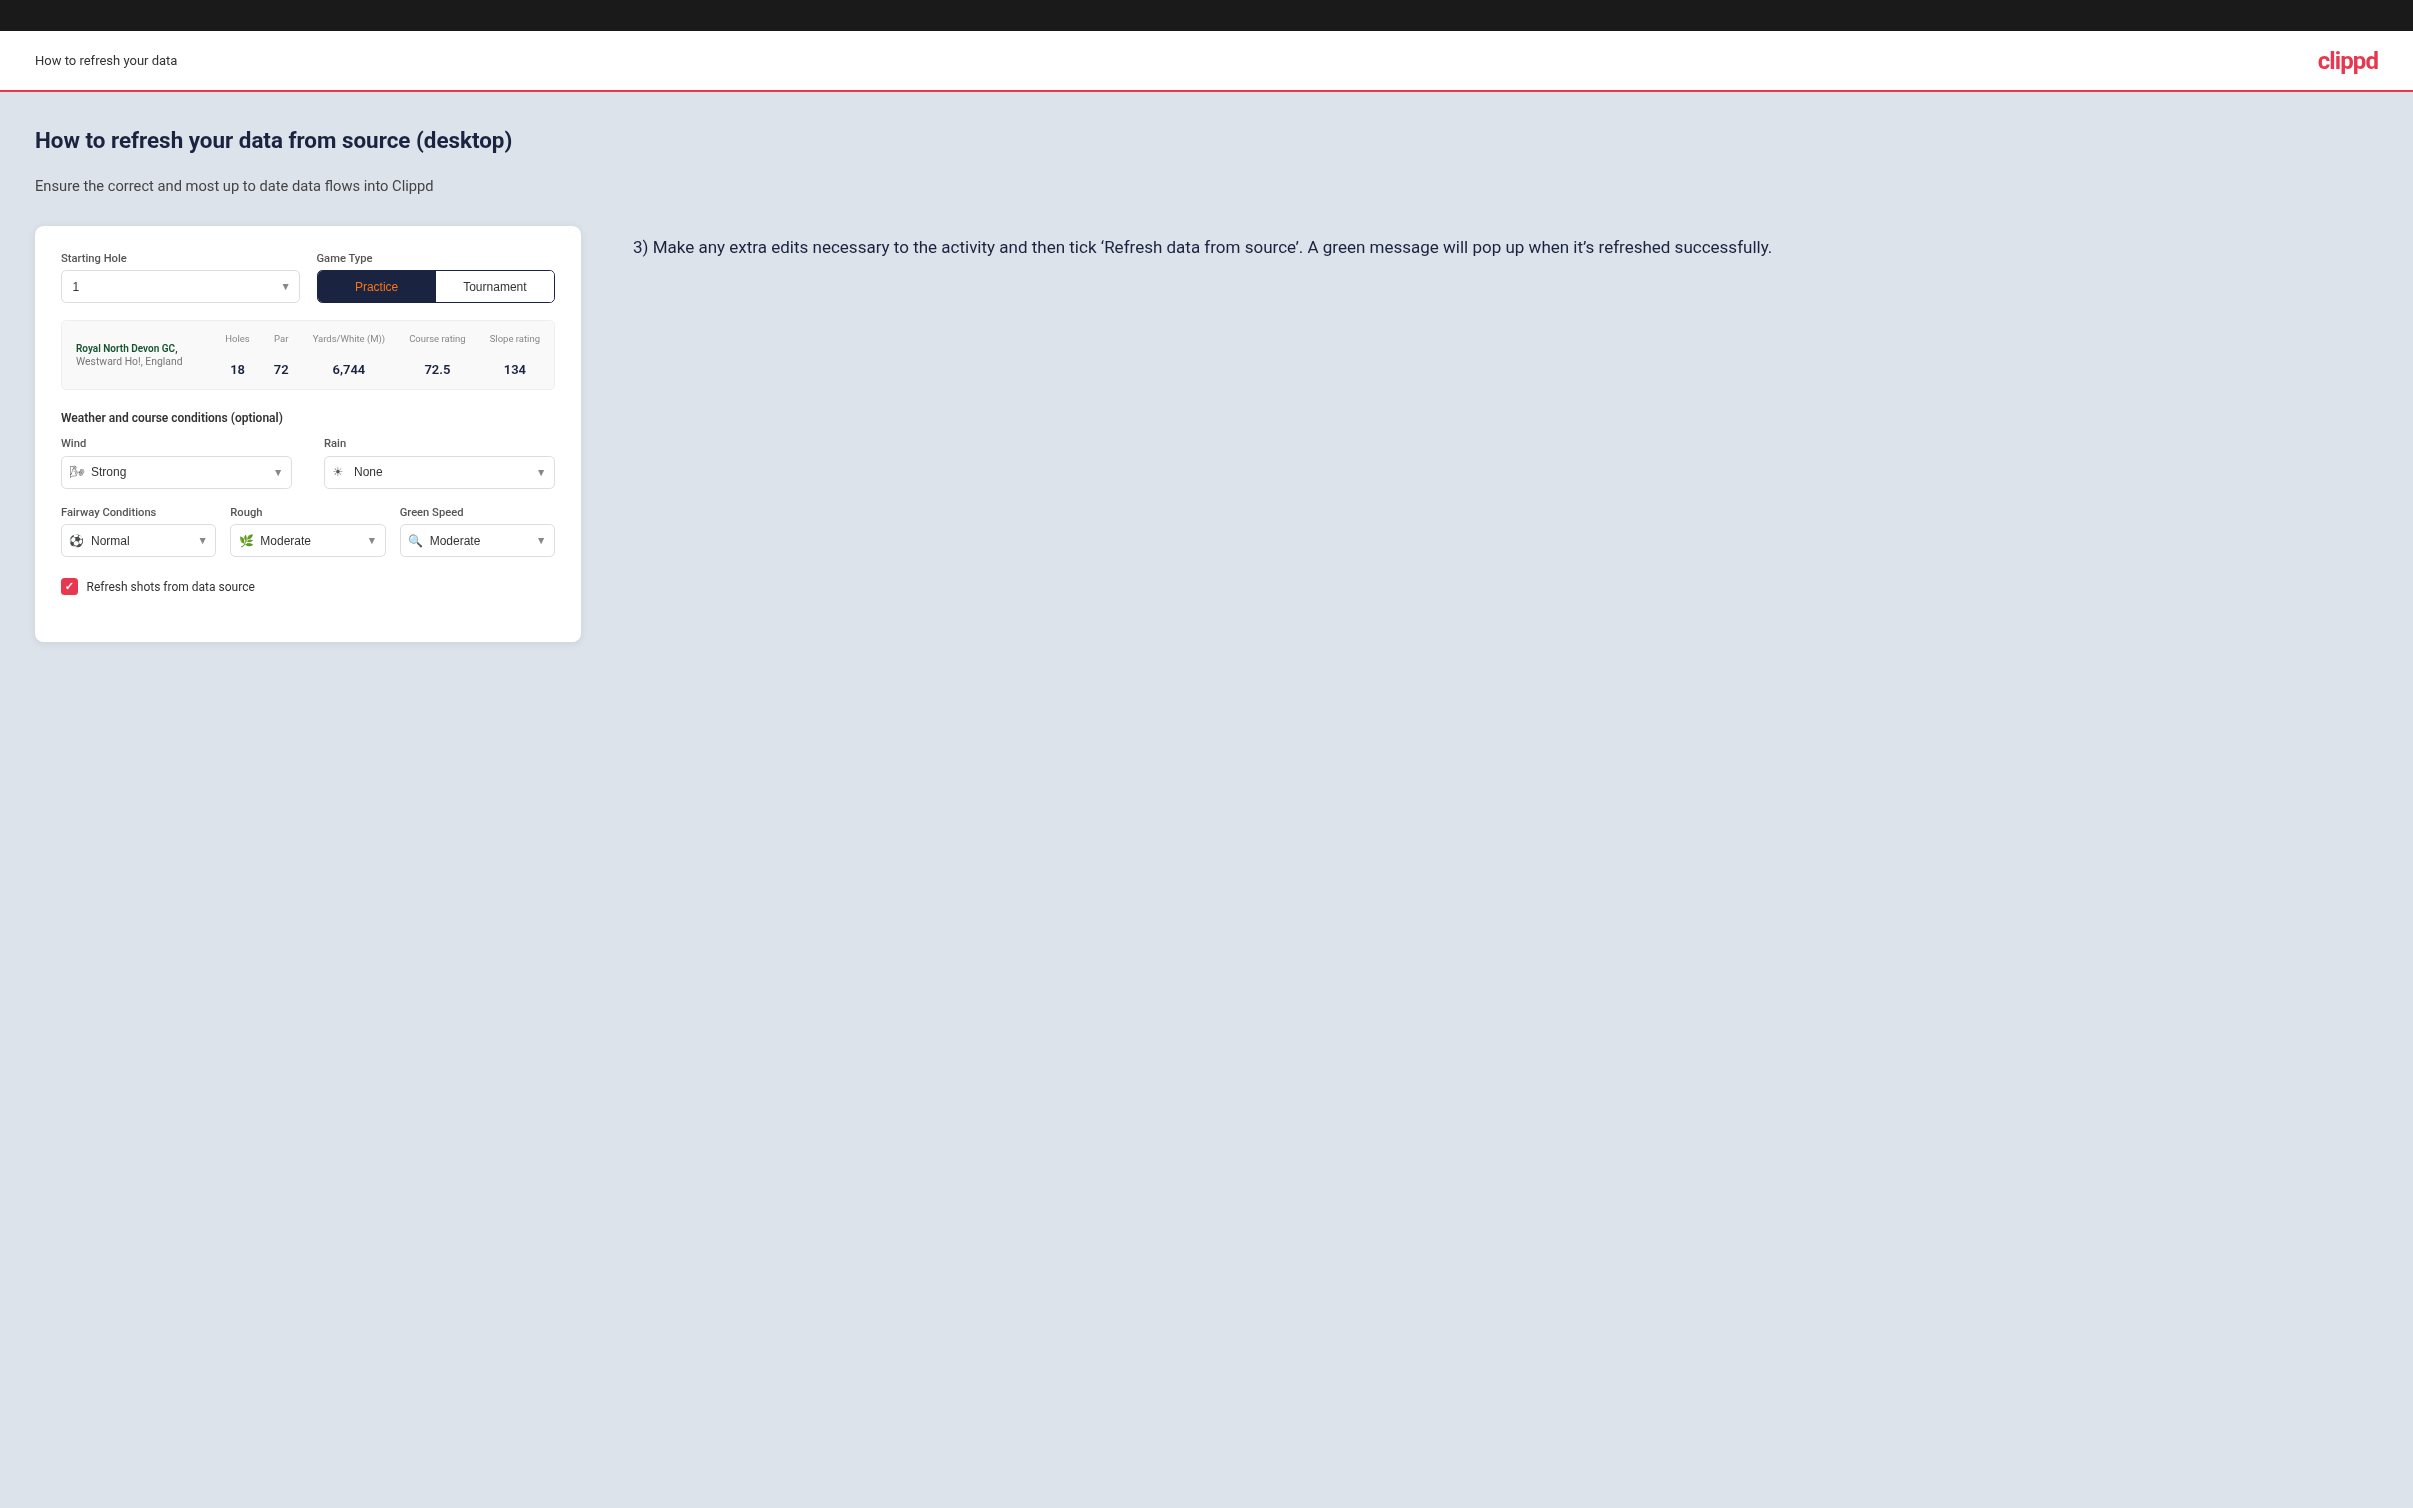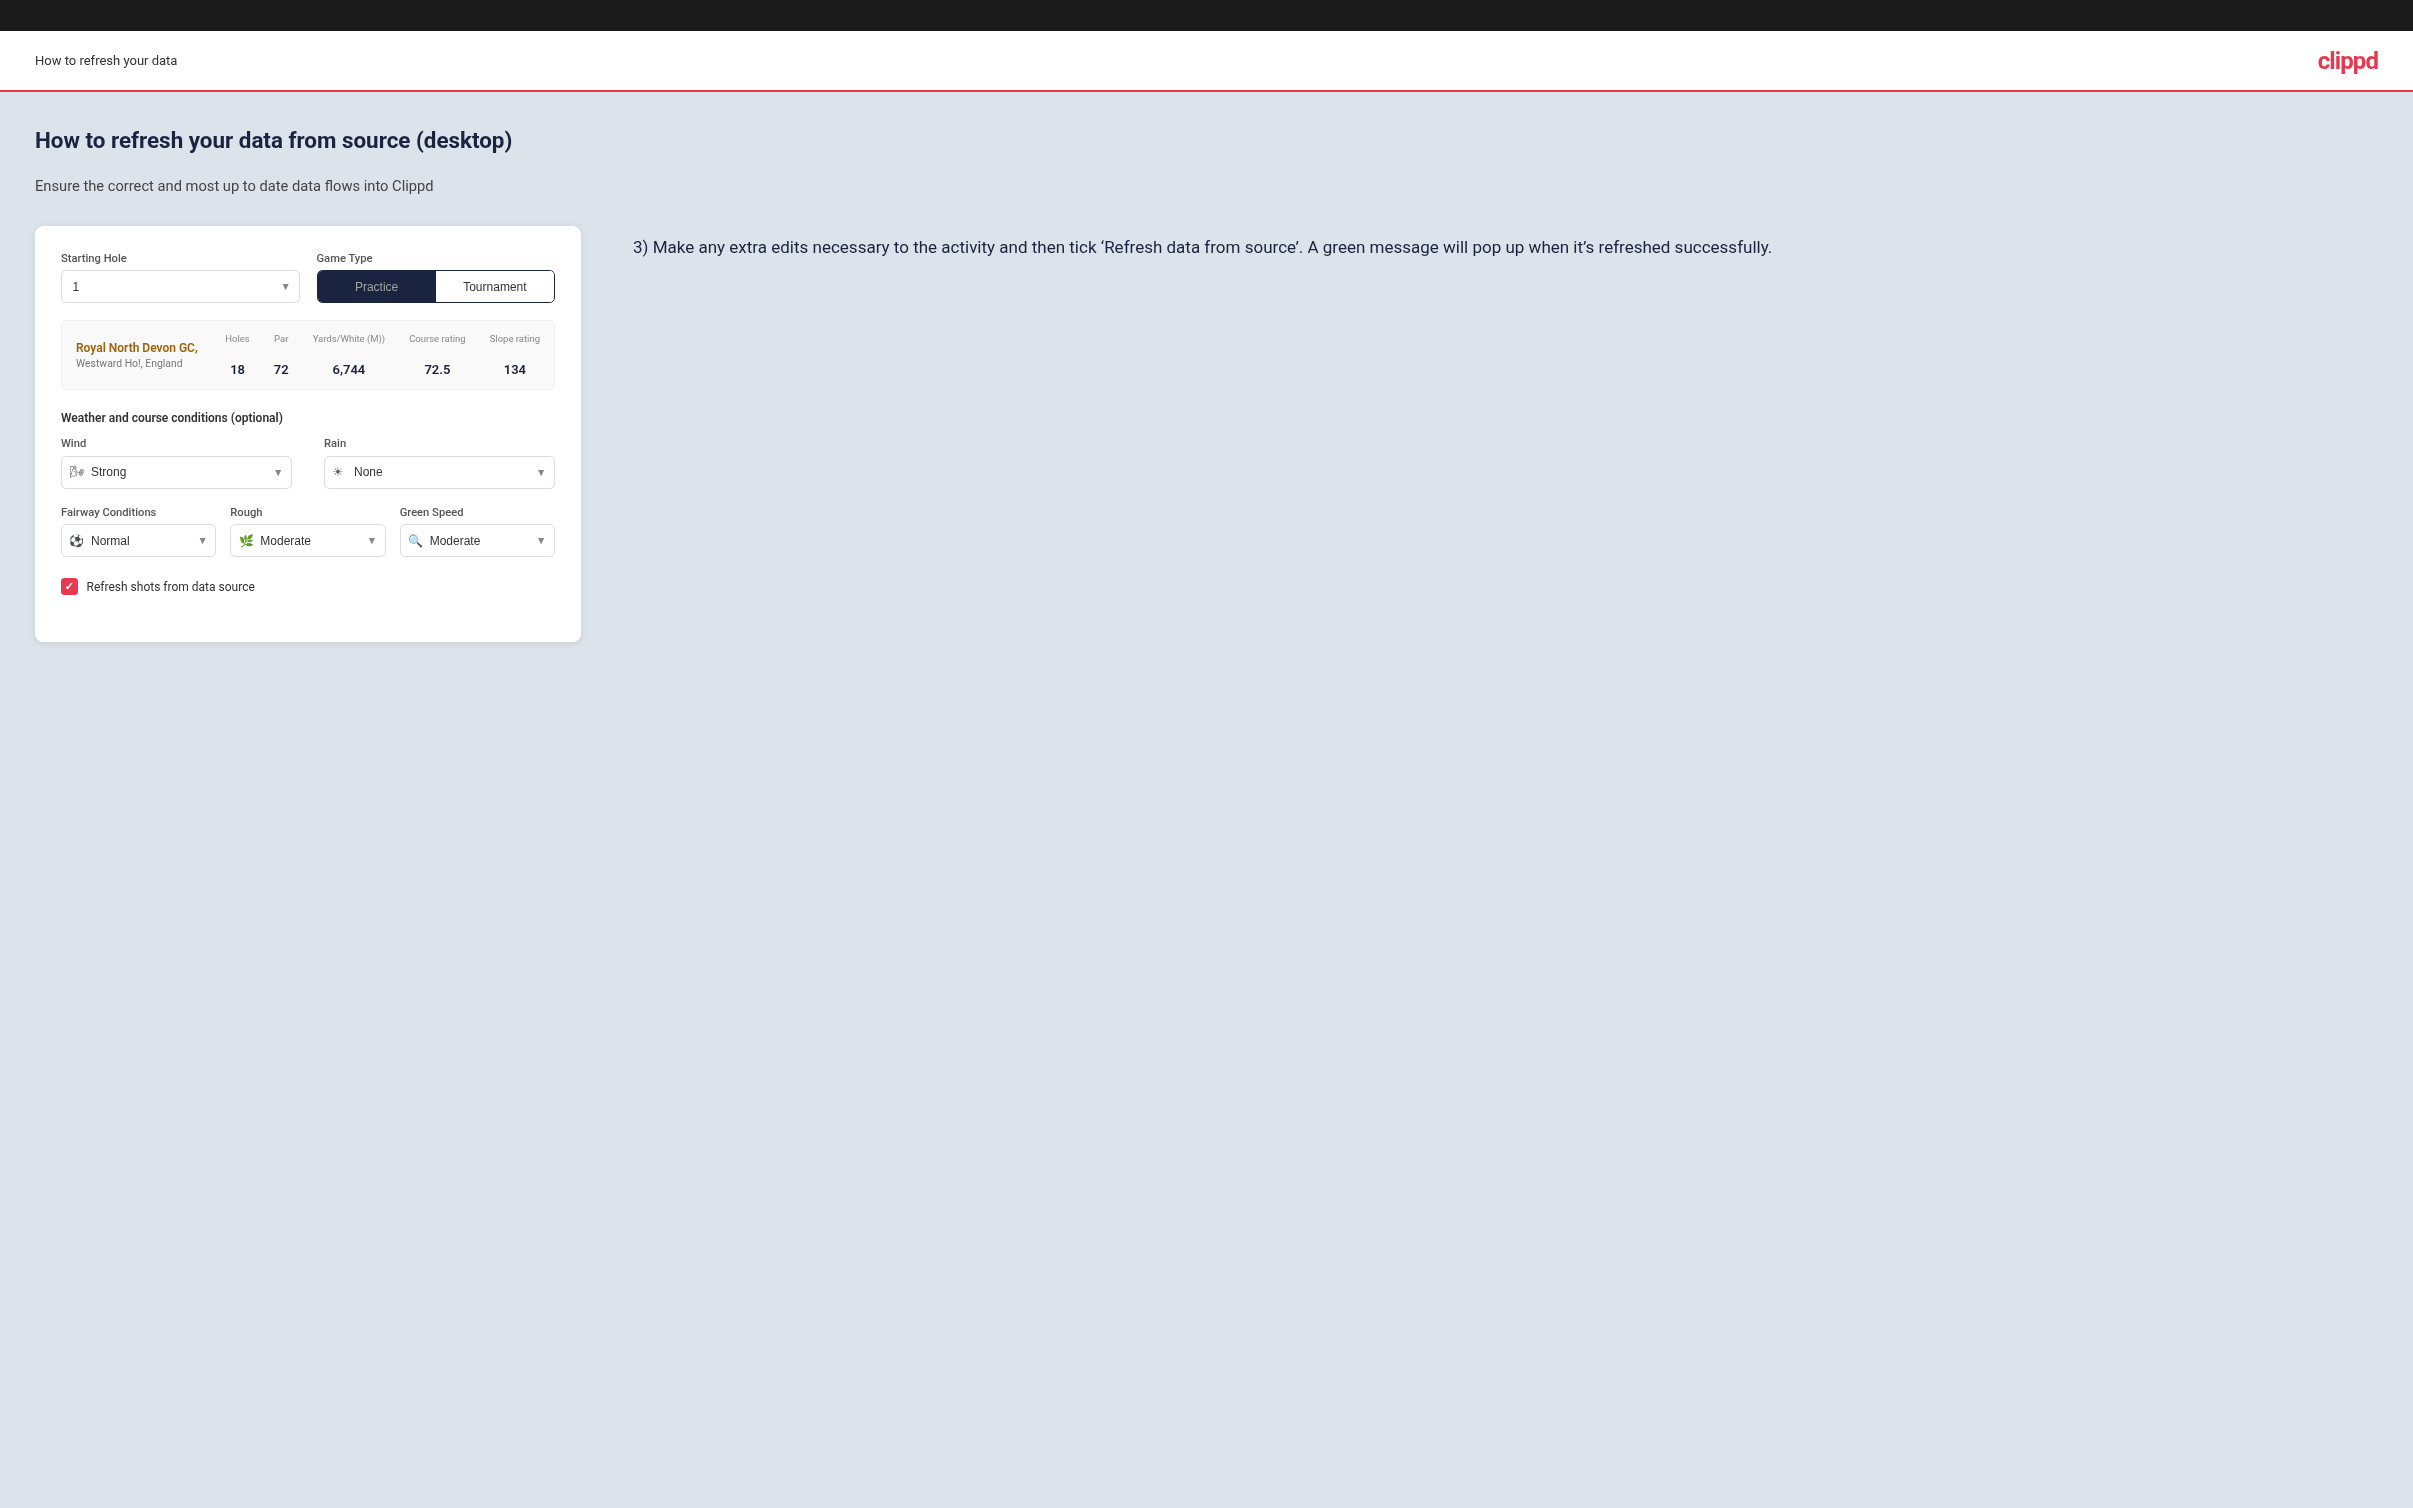--- a/index.html
+++ b/index.html
@@ -108,21 +108,21 @@
     .toggle-btn {
       flex: 1;
       padding: 8.6px;
       border: none;
       cursor: pointer;
       font-size: 12px;
       font-weight: 500;
     }
     .toggle-btn.active {
       background: #1a2340;
-      color: #a3a3a3;
+      color: #f97316;
     }
     .toggle-btn.inactive {
       background: white;
       color: #333;
     }
     .course-table {
       border: 0.9px solid #eee;
       border-radius: 5.2px;
       overflow: hidden;
       margin-bottom: 21px;
@@ -131,23 +131,23 @@
       display: flex;
       align-items: center;
       padding: 12px 14px;
       background: #f9f9f9;
       gap: 17px;
     }
     .course-info {
       flex: 1;
     }
     .course-name {
-      font-size: 12px;
+      font-size: 10px;
       font-weight: 600;
-      color: #a16207;
+      color: #14532d;
     }
     .course-location {
       font-size: 10.4px;
       color: #777;
       margin-top: 1.7px;
     }
     .course-stats {
       display: flex;
       gap: 24px;
     }

